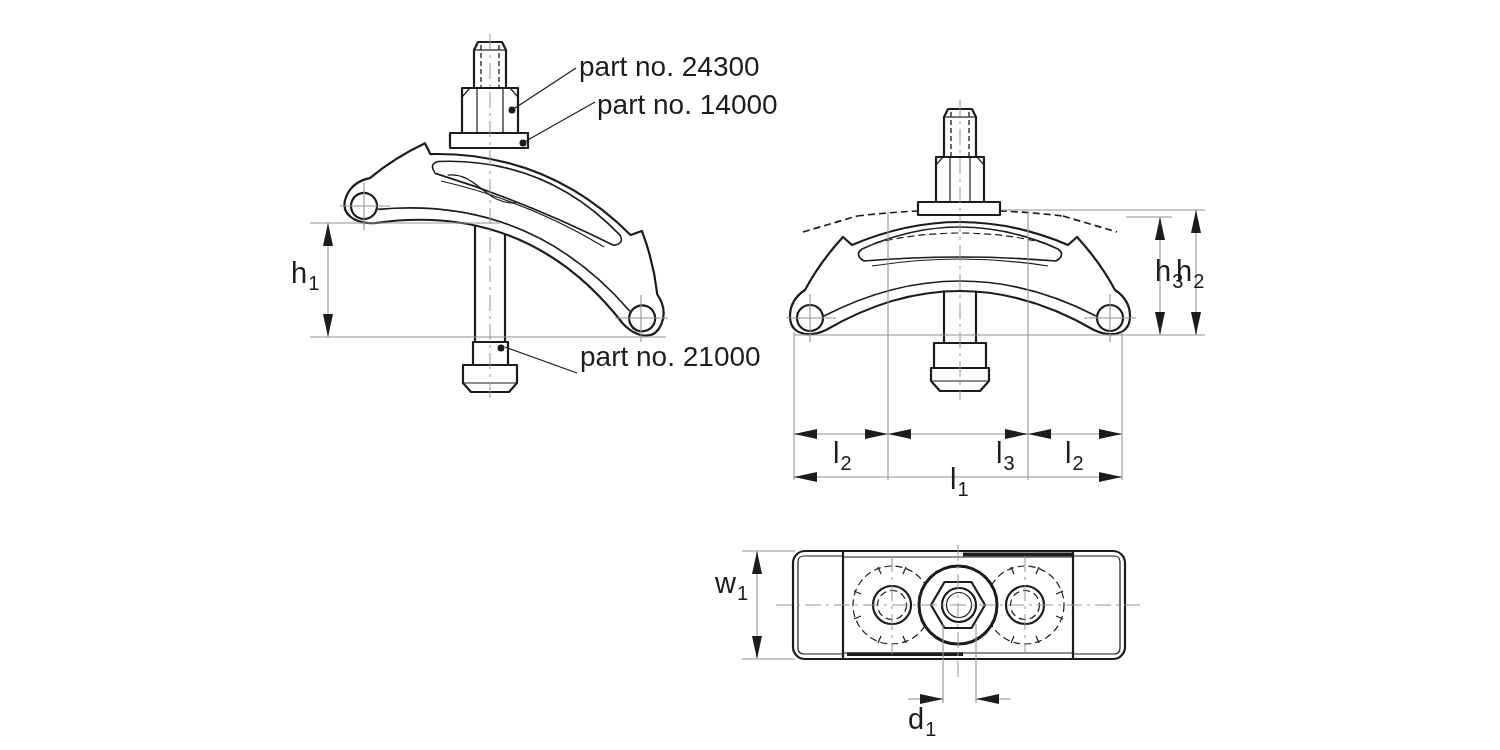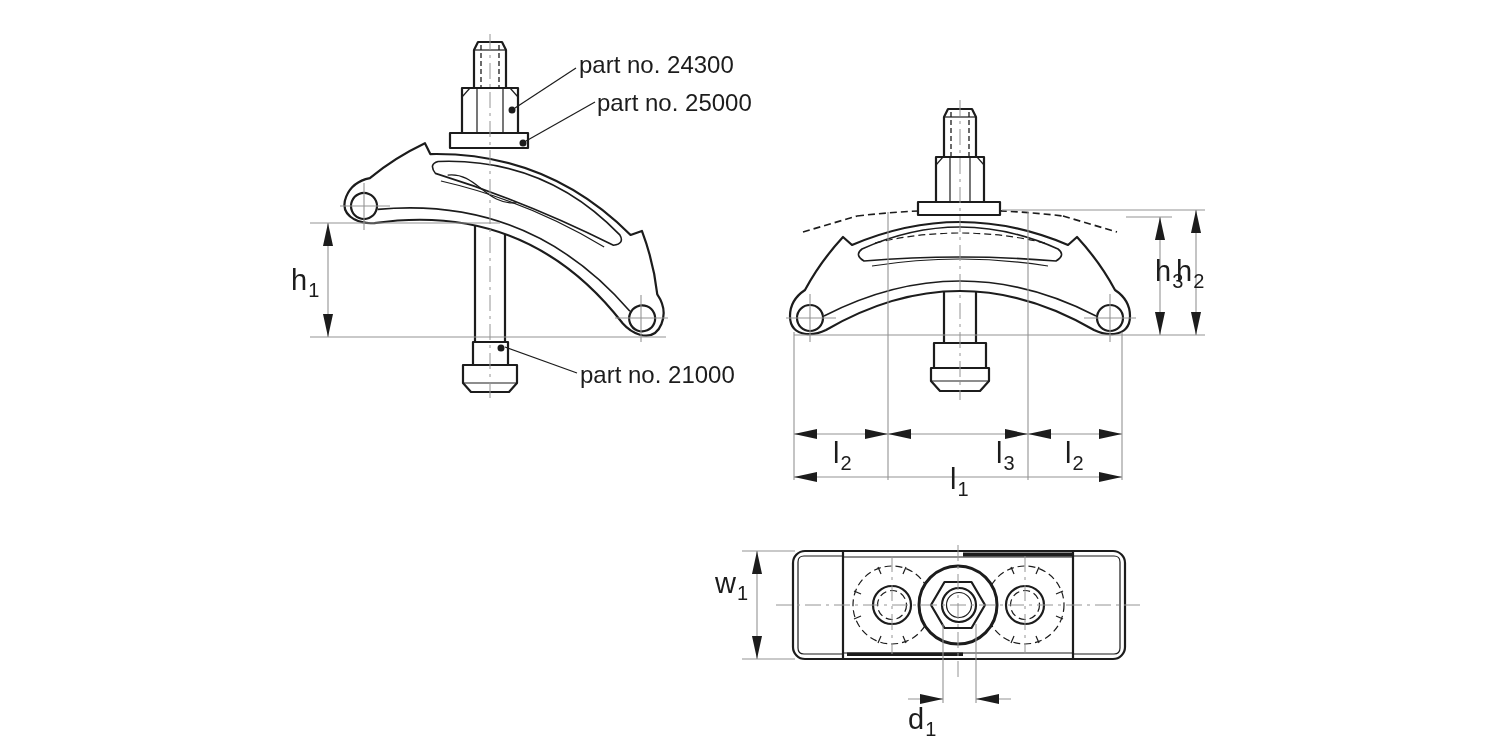--- a/index.html
+++ b/index.html
@@ -13,21 +13,21 @@
   .ln12{stroke:#1c1c1c;stroke-width:1.2;fill:none;stroke-linejoin:round;}
   .thr {stroke:#1c1c1c;stroke-width:1.3;fill:none;stroke-dasharray:5 3;}
   .dsh {stroke-dasharray:7 4;}
   .gray{stroke:#949494;stroke-width:1.1;fill:none;}
   .cl  {stroke:#949494;stroke-width:1;fill:none;stroke-dasharray:16 5 3 5;}
   .arr {fill:#1c1c1c;stroke:none;}
   .dk  {fill:#1c1c1c;stroke:none;}
   .wfill{fill:#ffffff;}
   .nofill{fill:none;}
   
-  .part-label{position:absolute;font-size:24px;color:#1c1c1c;white-space:nowrap;}
+  .part-label{position:absolute;font-size:28px;color:#1c1c1c;white-space:nowrap;}
   .dim-label{position:absolute;font-size:29px;color:#1c1c1c;white-space:nowrap;line-height:1.05;}
   .dim-label .sub{font-size:20px;position:relative;top:7px;margin-left:1px;}
 </style>
 </head>
 <body>
 
 <div class="stage">
 <svg width="1500" height="750" viewBox="0 0 1500 750">
 
   <g>
@@ -246,24 +246,24 @@
       <line class="gray" x1="976" y1="624" x2="976" y2="703"></line>
       <line class="gray" x1="908" y1="699" x2="943" y2="699"></line>
       <line class="gray" x1="976" y1="699" x2="1011" y2="699"></line>
       <path class="arr" d="M943,699 L920,694 L920,704 Z"></path>
       <path class="arr" d="M976,699 L999,694 L999,704 Z"></path>
     </g>
   </g>
 </svg>
 
   <div class="part-label" style="left:579px;top:51px">part no. 24300</div>
-  <div class="part-label" style="left:597px;top:89px">part no. 25000</div>
-  <div class="part-label" style="left:580px;top:361px">part no. 21000</div>
-
-  <div class="dim-label" style="left:291px;top:265px"><span>h</span><span class="sub">1</span></div>
+  <div class="part-label" style="left:597px;top:89px">part no. 14000</div>
+  <div class="part-label" style="left:580px;top:341px">part no. 21000</div>
+
+  <div class="dim-label" style="left:291px;top:258px"><span>h</span><span class="sub">1</span></div>
   <div class="dim-label" style="left:1155px;top:256px"><span>h</span><span class="sub">3</span></div>
   <div class="dim-label" style="left:1176px;top:256px"><span>h</span><span class="sub">2</span></div>
   <div class="dim-label" style="left:833px;top:438px"><span>l</span><span class="sub">2</span></div>
   <div class="dim-label" style="left:996px;top:438px"><span>l</span><span class="sub">3</span></div>
   <div class="dim-label" style="left:1065px;top:438px"><span>l</span><span class="sub">2</span></div>
   <div class="dim-label" style="left:950px;top:464px"><span>l</span><span class="sub">1</span></div>
   <div class="dim-label" style="left:715px;top:568px"><span>w</span><span class="sub">1</span></div>
   <div class="dim-label" style="left:908px;top:704px"><span>d</span><span class="sub">1</span></div>
 </div>
 

